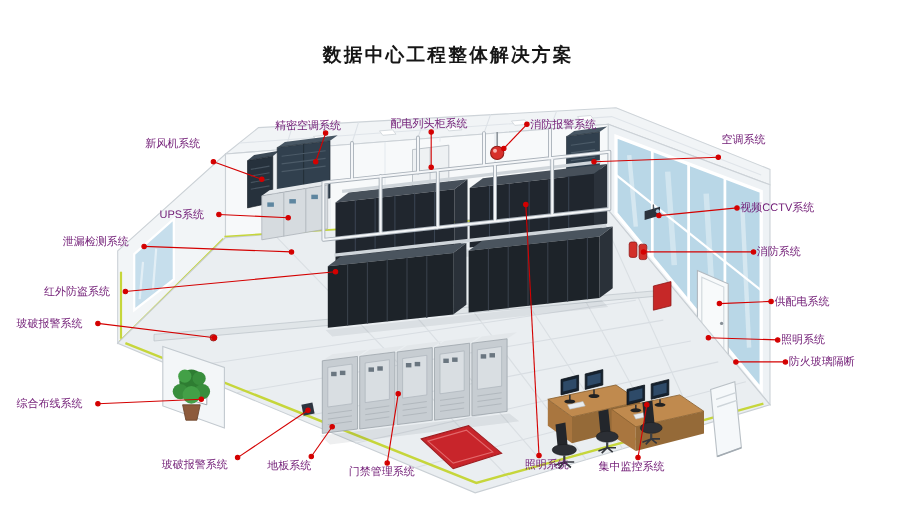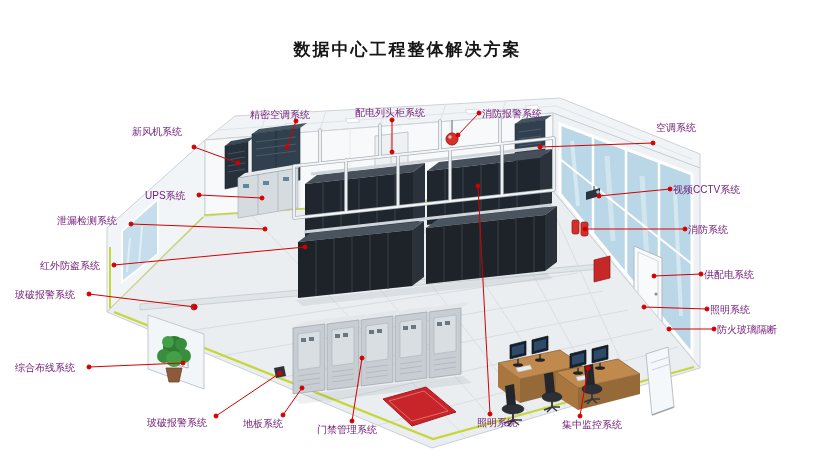--- a/index.html
+++ b/index.html
@@ -372,15 +372,15 @@
   <div class="lbl" style="left:40px;top:243px">红外防盗系统</div>
   <div class="lbl" style="left:704px;top:252px">供配电系统</div>
   <div class="lbl" style="left:15px;top:272px">玻破报警系统</div>
   <div class="lbl" style="left:710px;top:287px">照明系统</div>
   <div class="lbl" style="left:717px;top:307px">防火玻璃隔断</div>
   <div class="lbl" style="left:15px;top:345px">综合布线系统</div>
   <div class="lbl" style="left:147px;top:400px">玻破报警系统</div>
   <div class="lbl" style="left:243px;top:401px">地板系统</div>
   <div class="lbl" style="left:317px;top:407px">门禁管理系统</div>
   <div class="lbl" style="left:477px;top:400px">照明系统</div>
-  <div class="lbl" style="left:562px;top:402px">集中监控系统</div>
+  <div class="lbl" style="left:544px;top:402px">集中监控系统</div>
 
 </div>
 
 </body></html>

